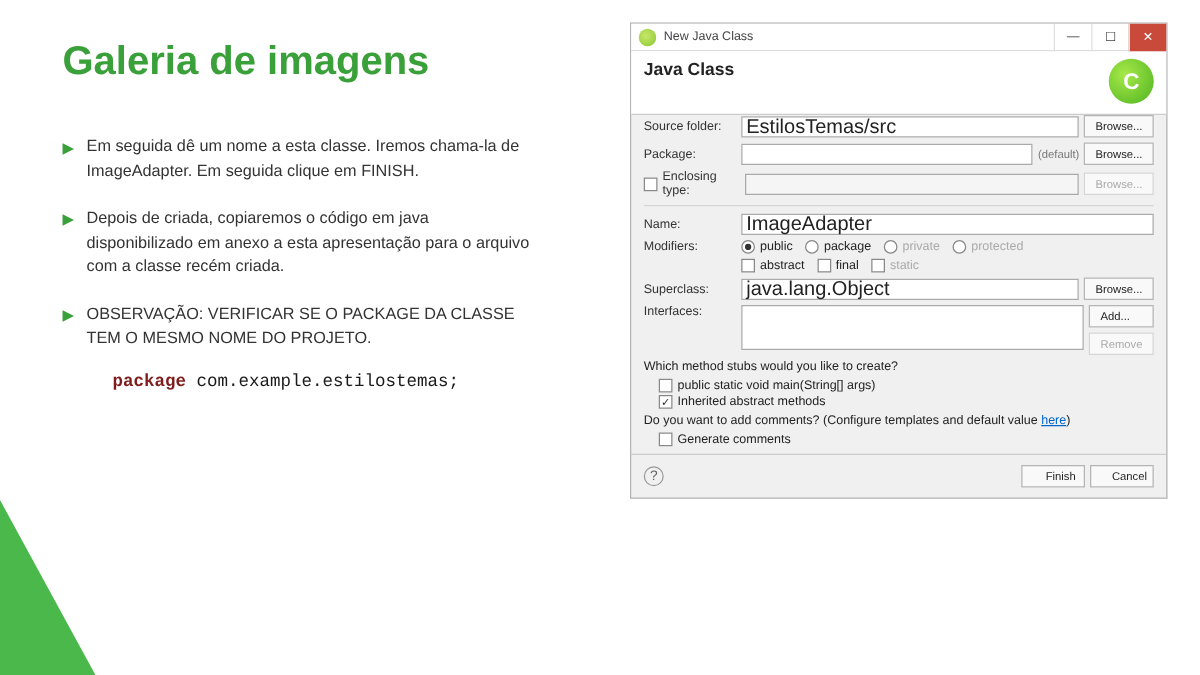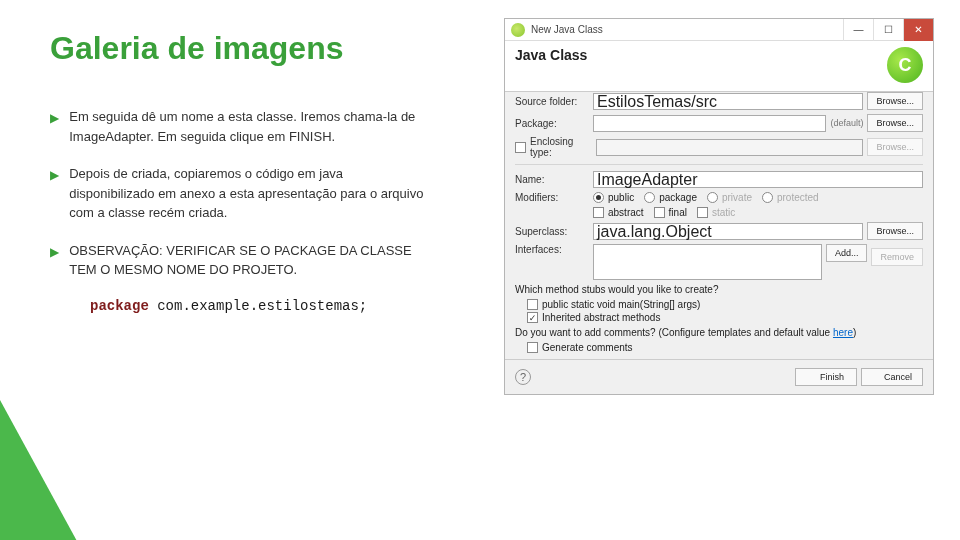--- a/index.html
+++ b/index.html
@@ -182,21 +182,21 @@
   }
   .help {
     width: 16px; height: 16px;
     border: 1px solid #999;
     border-radius: 50%;
     color: #666;
     font-size: 11px;
     display: flex; align-items: center; justify-content: center;
   }
   .footer .spacer { flex: 1; }
-  .footer .btn { width: 62px; justify-content: center; padding-left: 20px; }
+  .footer .btn { width: 51px; justify-content: center; padding-left: 20px; }
 
   
   .accent {
     position: absolute;
     left: 0; bottom: -80px;
     width: 0; height: 0;
     border-left: 120px solid #4bb84b;
     border-top: 220px solid transparent;
   }
 </style>
@@ -305,21 +305,21 @@
     </div>
 
     <div class="row" style="margin-top:4px">
       <div class="lbl">Superclass:</div>
       <div class="input">java.lang.Object</div>
       <div class="btn">Browse...</div>
     </div>
     <div class="row" style="align-items:flex-start">
       <div class="lbl">Interfaces:</div>
       <div class="input" style="height:36px"></div>
-      <div style="display:flex;">
+      <div style="display:flex;flex-direction:column">
         <div class="btn">Add...</div>
         <div class="btn disabled" style="margin-top:4px">Remove</div>
       </div>
     </div>
 
     <div class="section-txt">Which method stubs would you like to create?</div>
     <div class="indent">
       <div class="opt">
           <span class="chk"></span>
           <span>public static void main(String[] args)</span>

